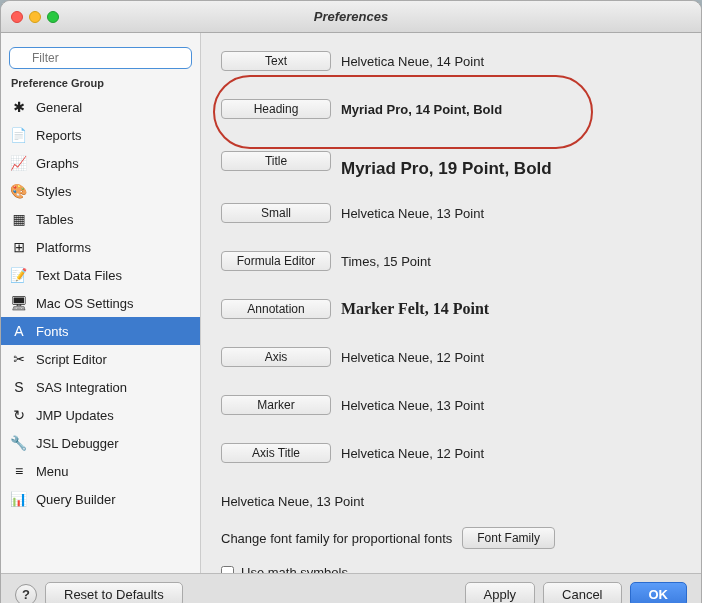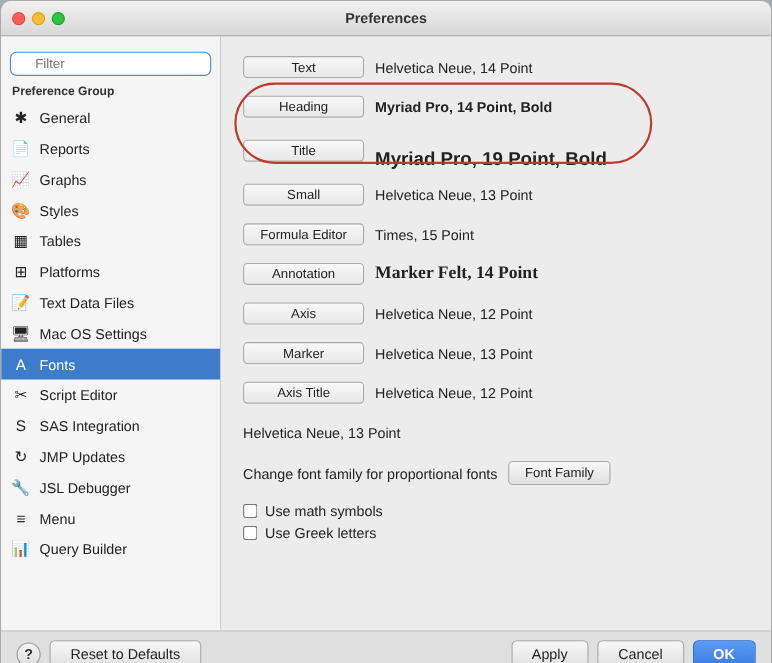--- a/index.html
+++ b/index.html
@@ -22,20 +22,21 @@
     }
     .title-bar {
       background: linear-gradient(to bottom, #f0f0f0, #d8d8d8);
       border-bottom: 1px solid #aaa;
       text-align: center;
       padding: 8px;
       font-size: 13px;
       font-weight: 600;
       color: #333;
       position: relative;
+      font-style: italic;
     }
     .window-controls {
       position: absolute;
       left: 10px;
       top: 50%;
       transform: translateY(-50%);
       display: flex;
       gap: 6px;
     }
     .wc { width: 12px; height: 12px; border-radius: 50%; }
@@ -126,21 +127,21 @@
       padding: 14px 20px 10px 20px;
       display: flex;
       flex-direction: column;
       background: #ececec;
       overflow-y: auto;
     }
 
     .font-rows {
       display: flex;
       flex-direction: column;
-      gap: 8px;
+      gap: 20px;
       position: relative;
     }
 
     
     .oval-highlight {
       position: absolute;
       left: -8px;
       top: 28px;
       width: 380px;
       height: 74px;

